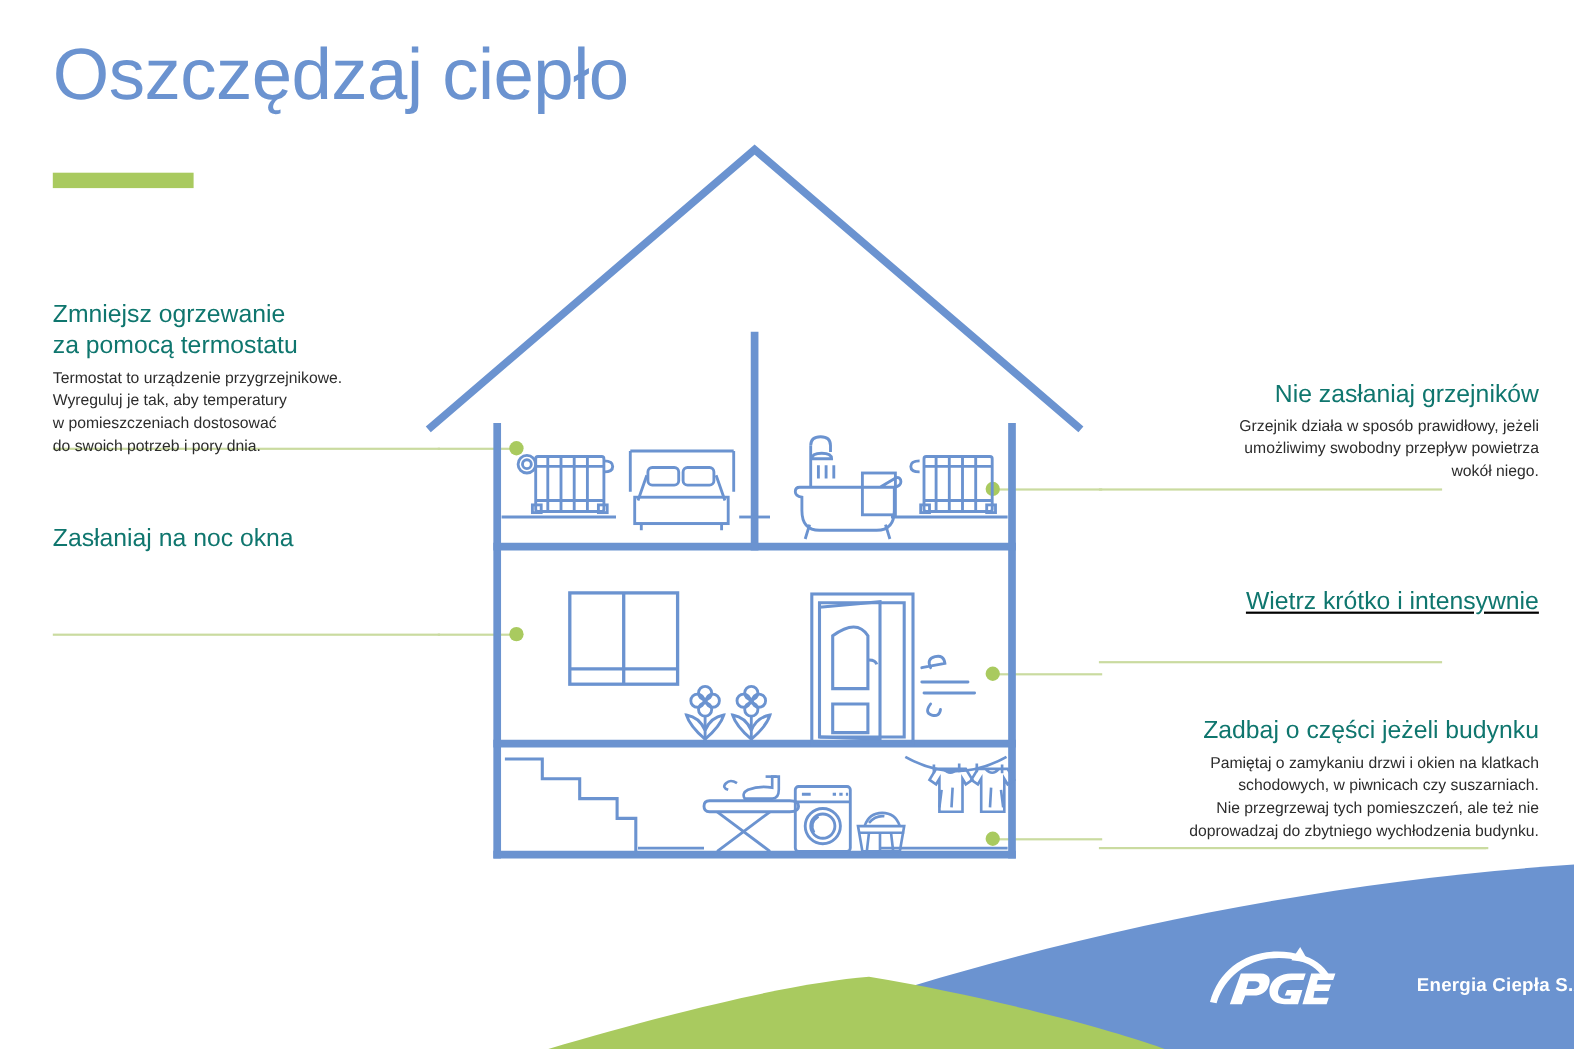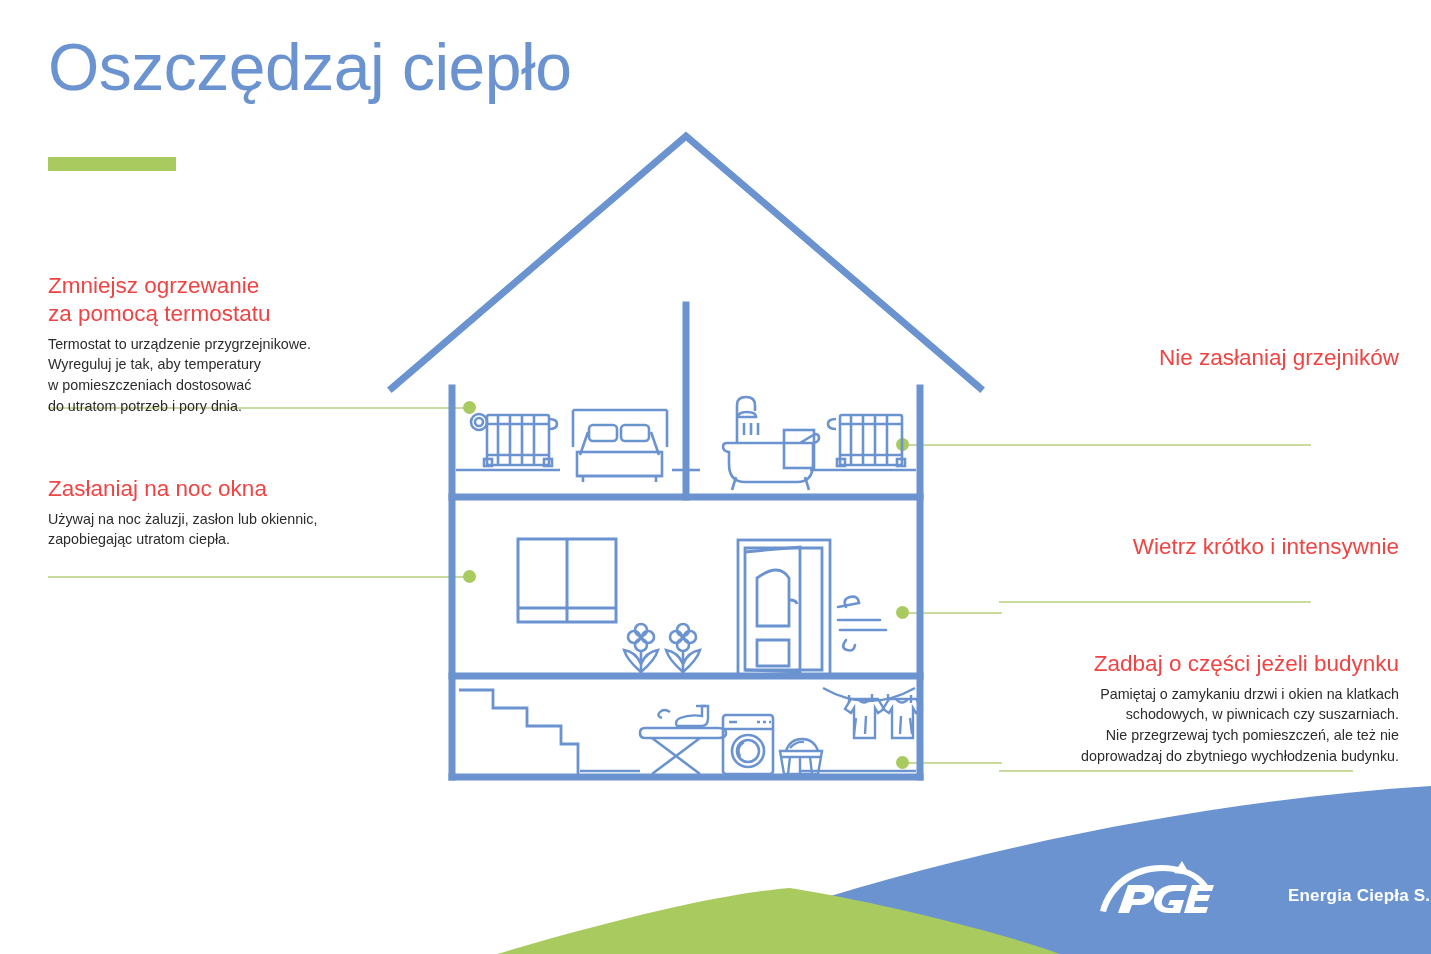--- a/index.html
+++ b/index.html
@@ -18,33 +18,33 @@
     letter-spacing: -0.5px; line-height: 1.08; white-space: nowrap;
   }
   .title-rule {
     position: absolute; left: 48px; top: 157px;
     width: 128px; height: 14px; background: #a9ca5f;
   }
 
   
   .callout { position: absolute; }
   .callout .c-head {
-    color: #ef4444; font-size: 22.5px; font-weight: 400;
+    color: #0f766e; font-size: 22.5px; font-weight: 400;
     line-height: 1.24; white-space: pre-line; margin-bottom: 6px;
   }
   .callout .c-body {
     color: #2c2c2c; font-size: 14.3px; font-weight: 400;
     line-height: 1.44; white-space: pre-line;
   }
   .callout.right { text-align: right; }
 
   .cb1 { left: 48px; top: 272px; width: 330px; }
   .cb2 { left: 48px; top: 475px; width: 330px; }
   .cb3 { left: 999px; top: 344px; width: 400px; }
-  .cb4 { left: 999px; top: 533px; width: 400px; }
+  .cb4 { left: 999px; top: 533px; width: 400px; text-decoration: underline; }
   .cb5 { left: 999px; top: 650px; width: 400px; }
 
   
   .c-rule { position: absolute; height: 1.6px; background: #cadba0; }
   .r1 { left: 48px; top: 407px;  width: 352px; }
   .r2 { left: 48px; top: 576px;  width: 352px; }
   .r3 { left: 999px; top: 444px; width: 312px; }
   .r4 { left: 999px; top: 601px; width: 312px; }
   .r5 { left: 999px; top: 770px; width: 352px; }
 
@@ -266,31 +266,32 @@
       <path d="M849 695 l0 8 M872 694 l0 8 M888 694 l0 8 M911 695 l0 8"></path>
     </g>
   </svg>
 
   <div class="callout cb1">
     <div class="c-head">Zmniejsz ogrzewanie
 za pomocą termostatu</div>
     <div class="c-body">Termostat to urządzenie przygrzejnikowe.
 Wyreguluj je tak, aby temperatury
 w pomieszczeniach dostosować
-do utratom potrzeb i pory dnia.</div>
+do swoich potrzeb i pory dnia.</div>
   </div>
 
   <div class="callout cb2">
     <div class="c-head">Zasłaniaj na noc okna</div>
-    <div class="c-body">Używaj na noc żaluzji, zasłon lub okiennic,
-zapobiegając utratom ciepła.</div>
   </div>
 
   <div class="callout right cb3">
     <div class="c-head">Nie zasłaniaj grzejników</div>
+    <div class="c-body">Grzejnik działa w sposób prawidłowy, jeżeli
+umożliwimy swobodny przepływ powietrza
+wokół niego.</div>
   </div>
 
   <div class="callout right cb4">
     <div class="c-head">Wietrz krótko i intensywnie</div>
   </div>
 
   <div class="callout right cb5">
     <div class="c-head">Zadbaj o części jeżeli budynku</div>
     <div class="c-body">Pamiętaj o zamykaniu drzwi i okien na klatkach
 schodowych, w piwnicach czy suszarniach.

